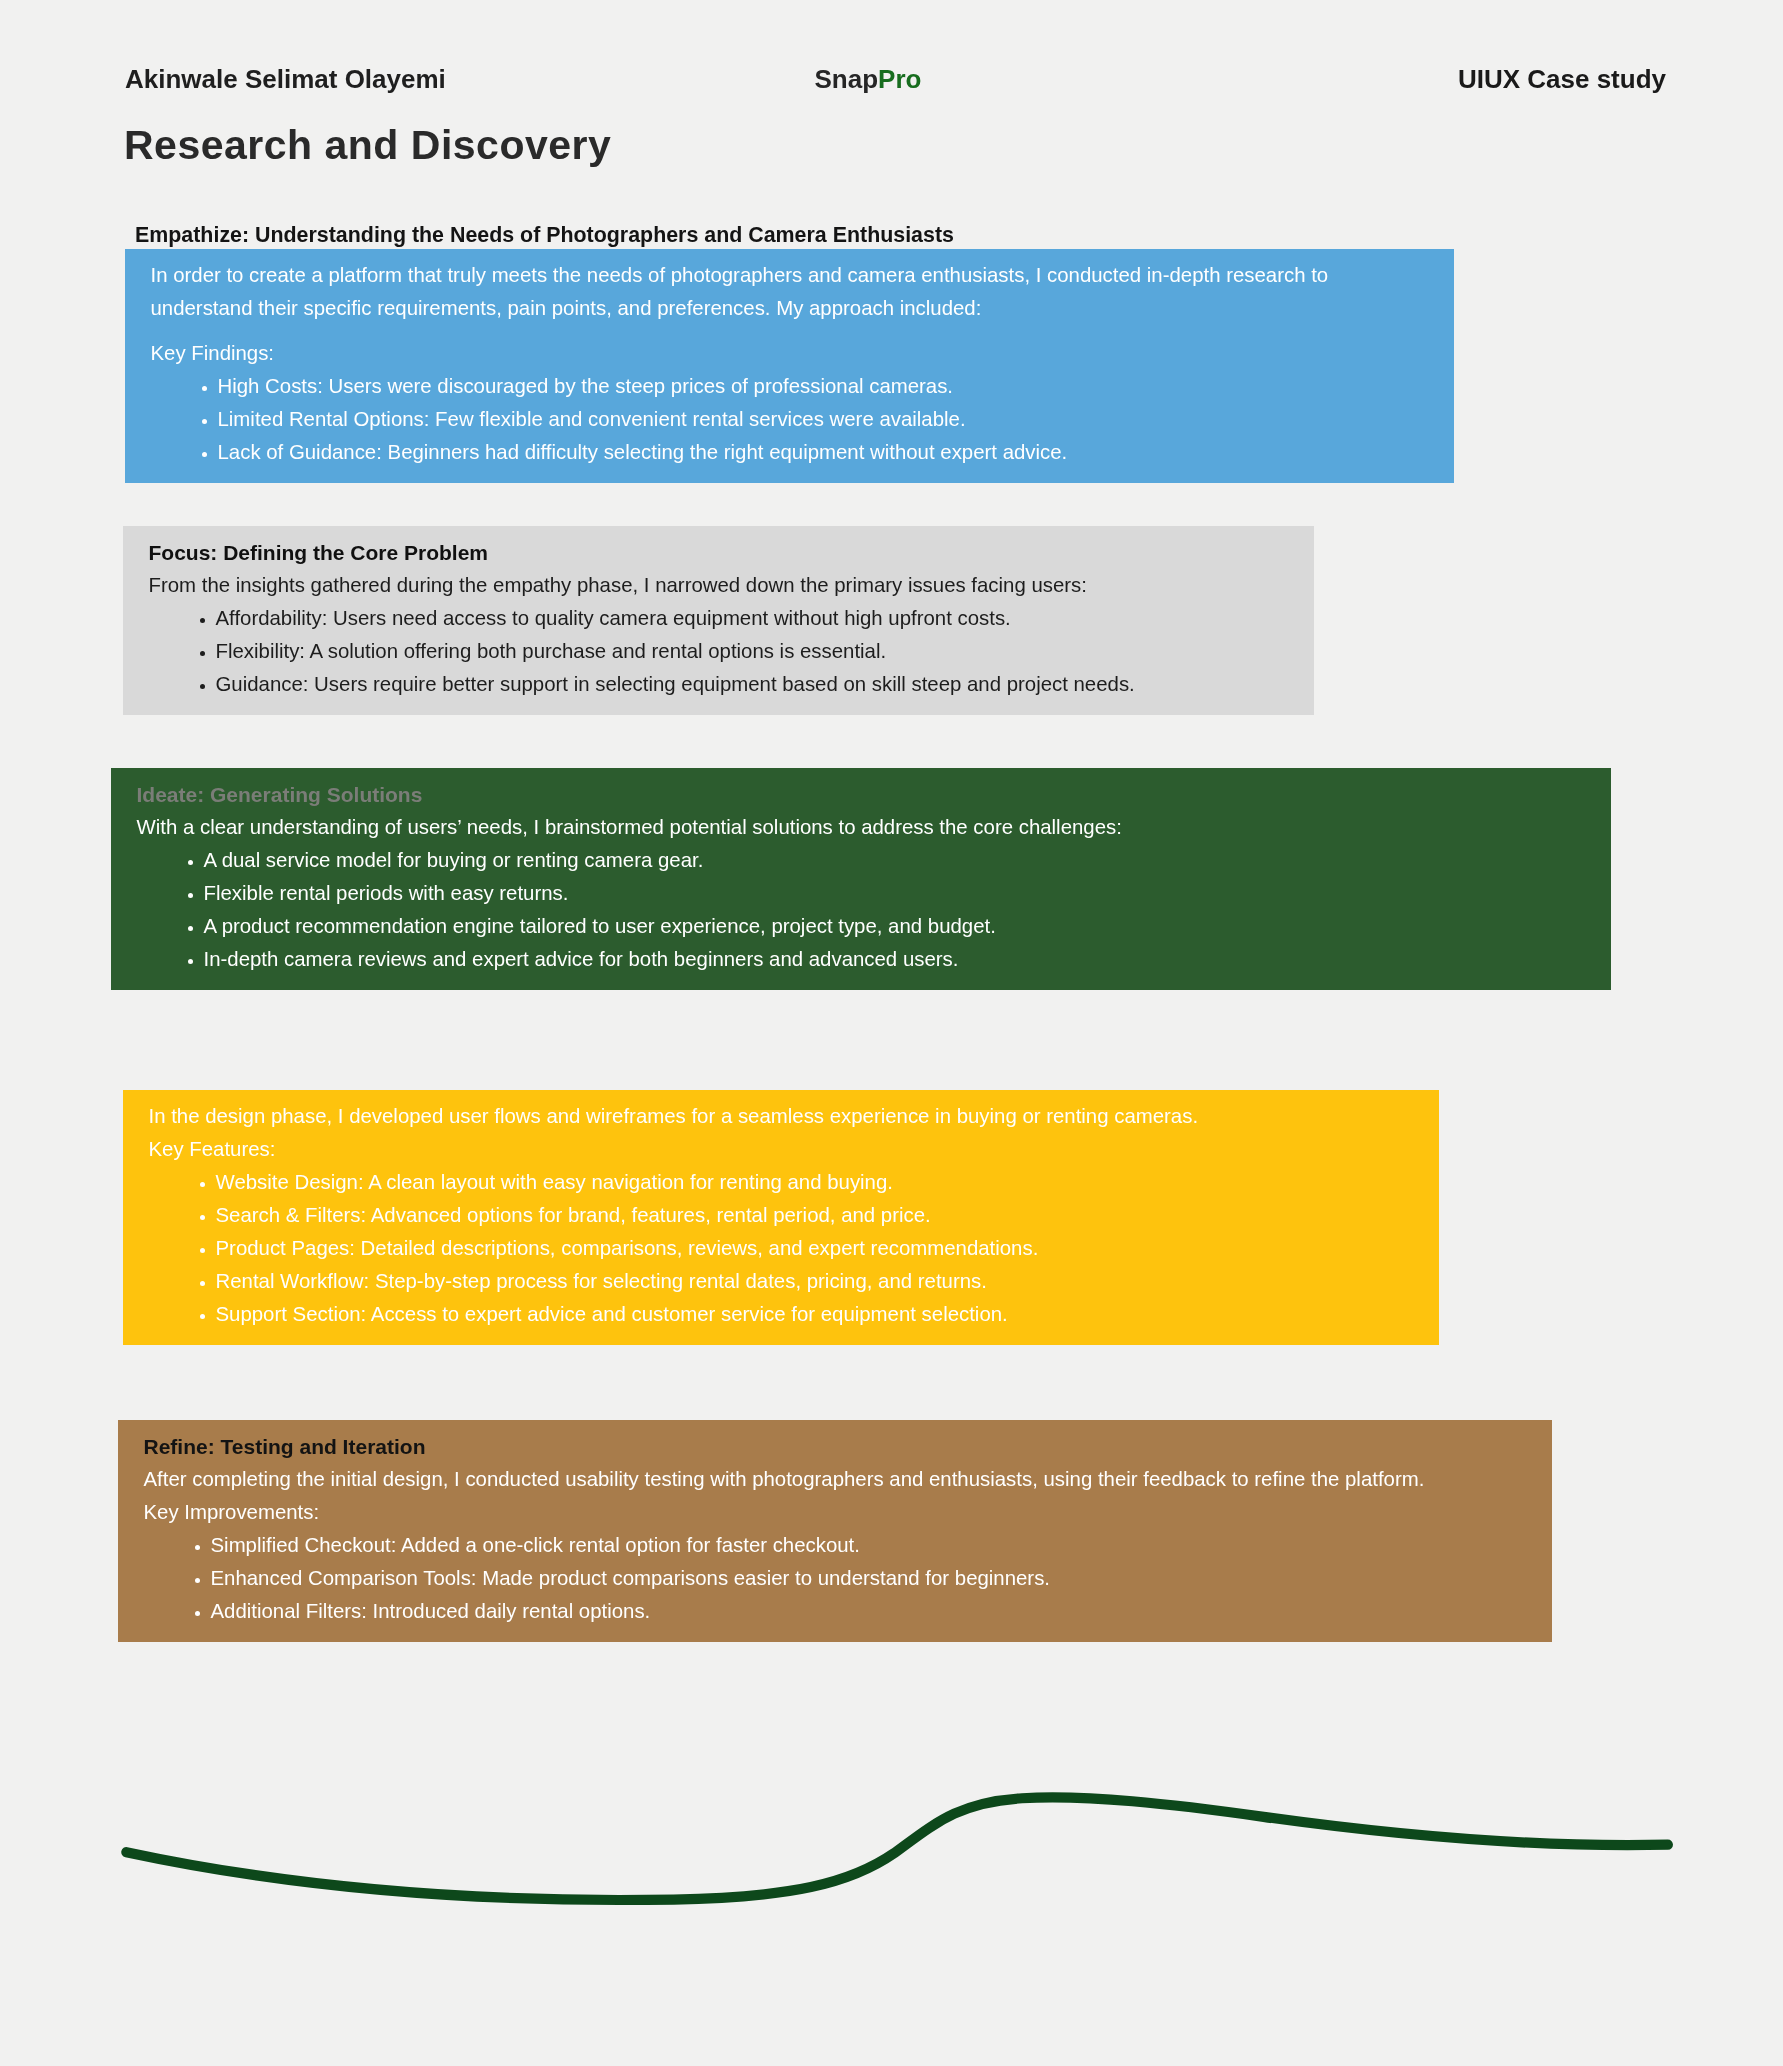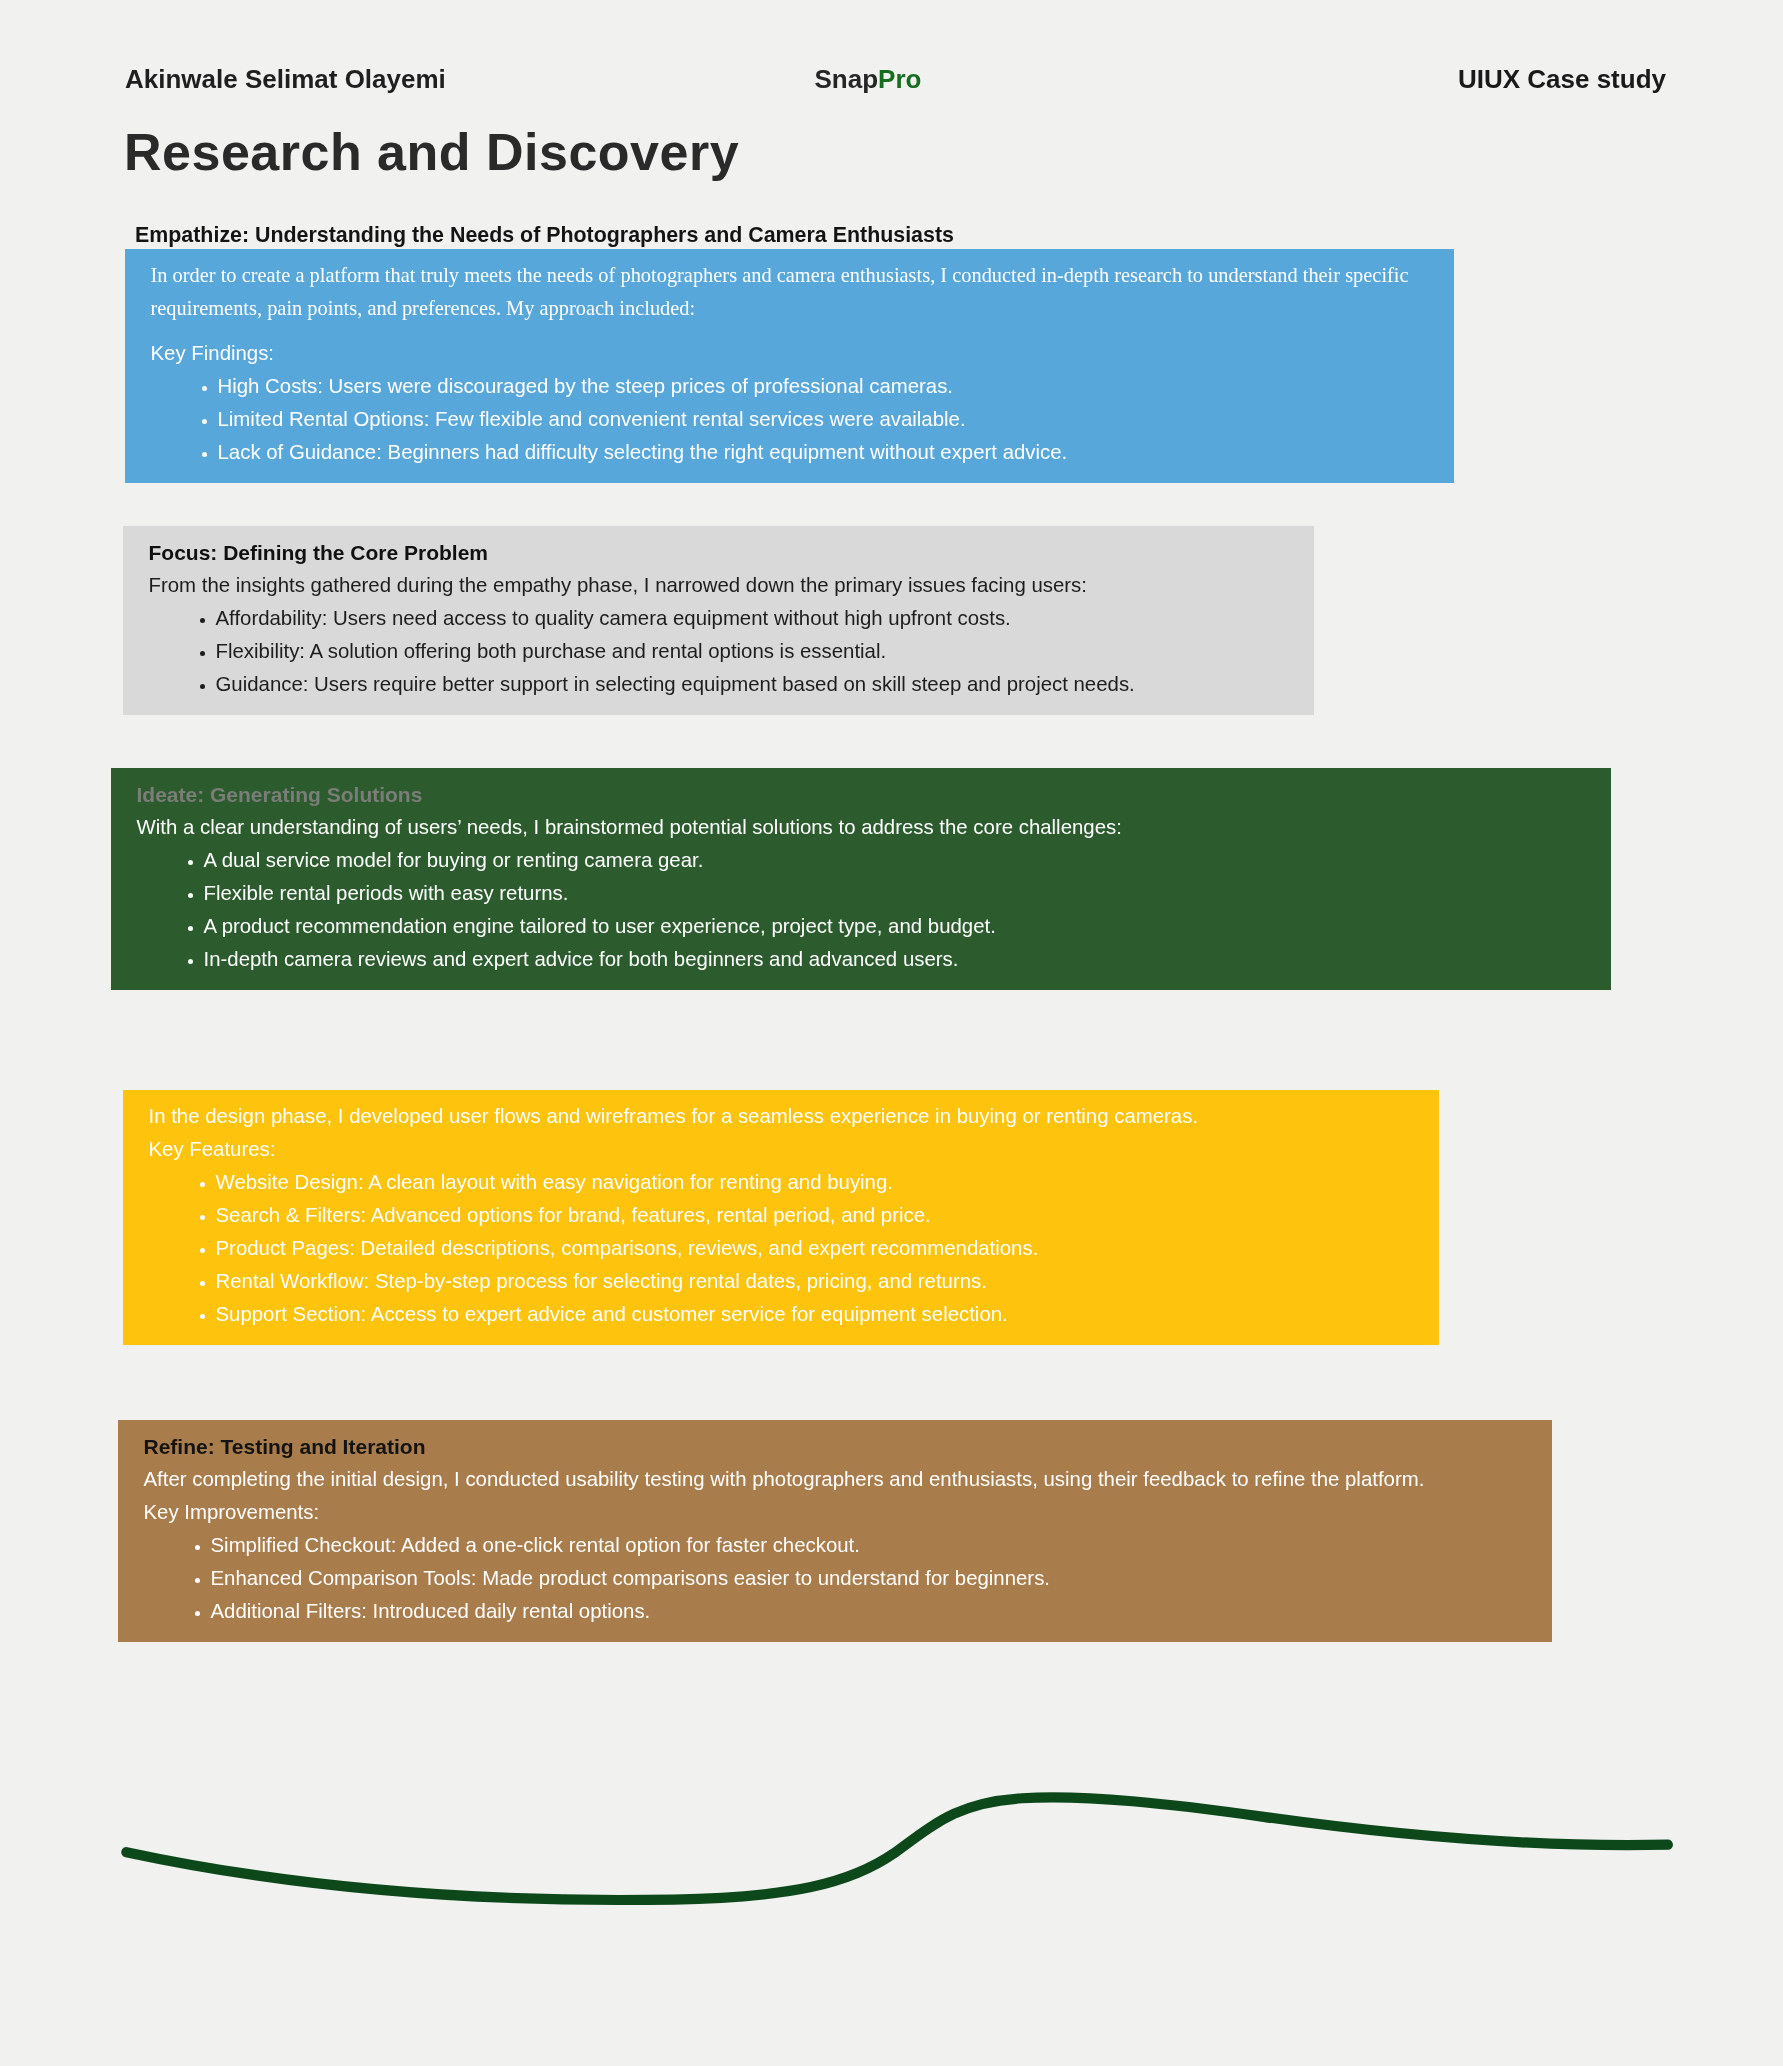--- a/index.html
+++ b/index.html
@@ -27,21 +27,21 @@
   }
   .header-right {
     position: absolute; right: 118px; top: 64px;
     font-size: 26px; font-weight: 700; color: #1a1a1a;
     white-space: nowrap;
   }
 
   
   .page-title {
     position: absolute; left: 124px; top: 122px; margin: 0;
-    font-size: 52px; font-weight: 700; color: #2a2a2a;
+    font-size: 41px; font-weight: 700; color: #2a2a2a;
     letter-spacing: 0.5px; white-space: nowrap;
   }
 
   
   .outside-heading {
     position: absolute; left: 127px; top: 215px; margin: 8px;
     font-size: 21.4px; font-weight: 700; color: #141414;
     white-space: nowrap;
   }
 
@@ -57,21 +57,21 @@
   }
   .box p { margin: 0; }
   .box .list-label { margin: 0; }
   .box ul {
     margin: 0; padding-left: 67px; list-style: disc;
   }
   .box li { margin: 0; padding: 0; }
   .box li::marker { font-size: 0.75em; }
 
   .box-empathize { left: 125px; top: 249px;  width: 1329px; color: #ffffff; }
-  .box-empathize p { margin-bottom: 12px; font-family: Liberation Serif, serif; }
+  .box-empathize p { margin-bottom: 12px; }
   .box-focus     { left: 123px; top: 526px; width: 1191px; color: #1d1d1d; }
   .box-ideate    { left: 111px; top: 768px; width: 1500px; color: #ffffff; }
   .box-design    { left: 123px; top: 1090px; width: 1316px; color: #ffffff; }
   .box-refine    { left: 118px; top: 1420px; width: 1434px; color: #ffffff; }
 
   
   .curve-wrap {
     position: absolute; left: 0; top: 1760px; width: 1784px; height: 214px;
   }
   .curve-wrap svg { display: block; width: 100%; height: 100%; }

